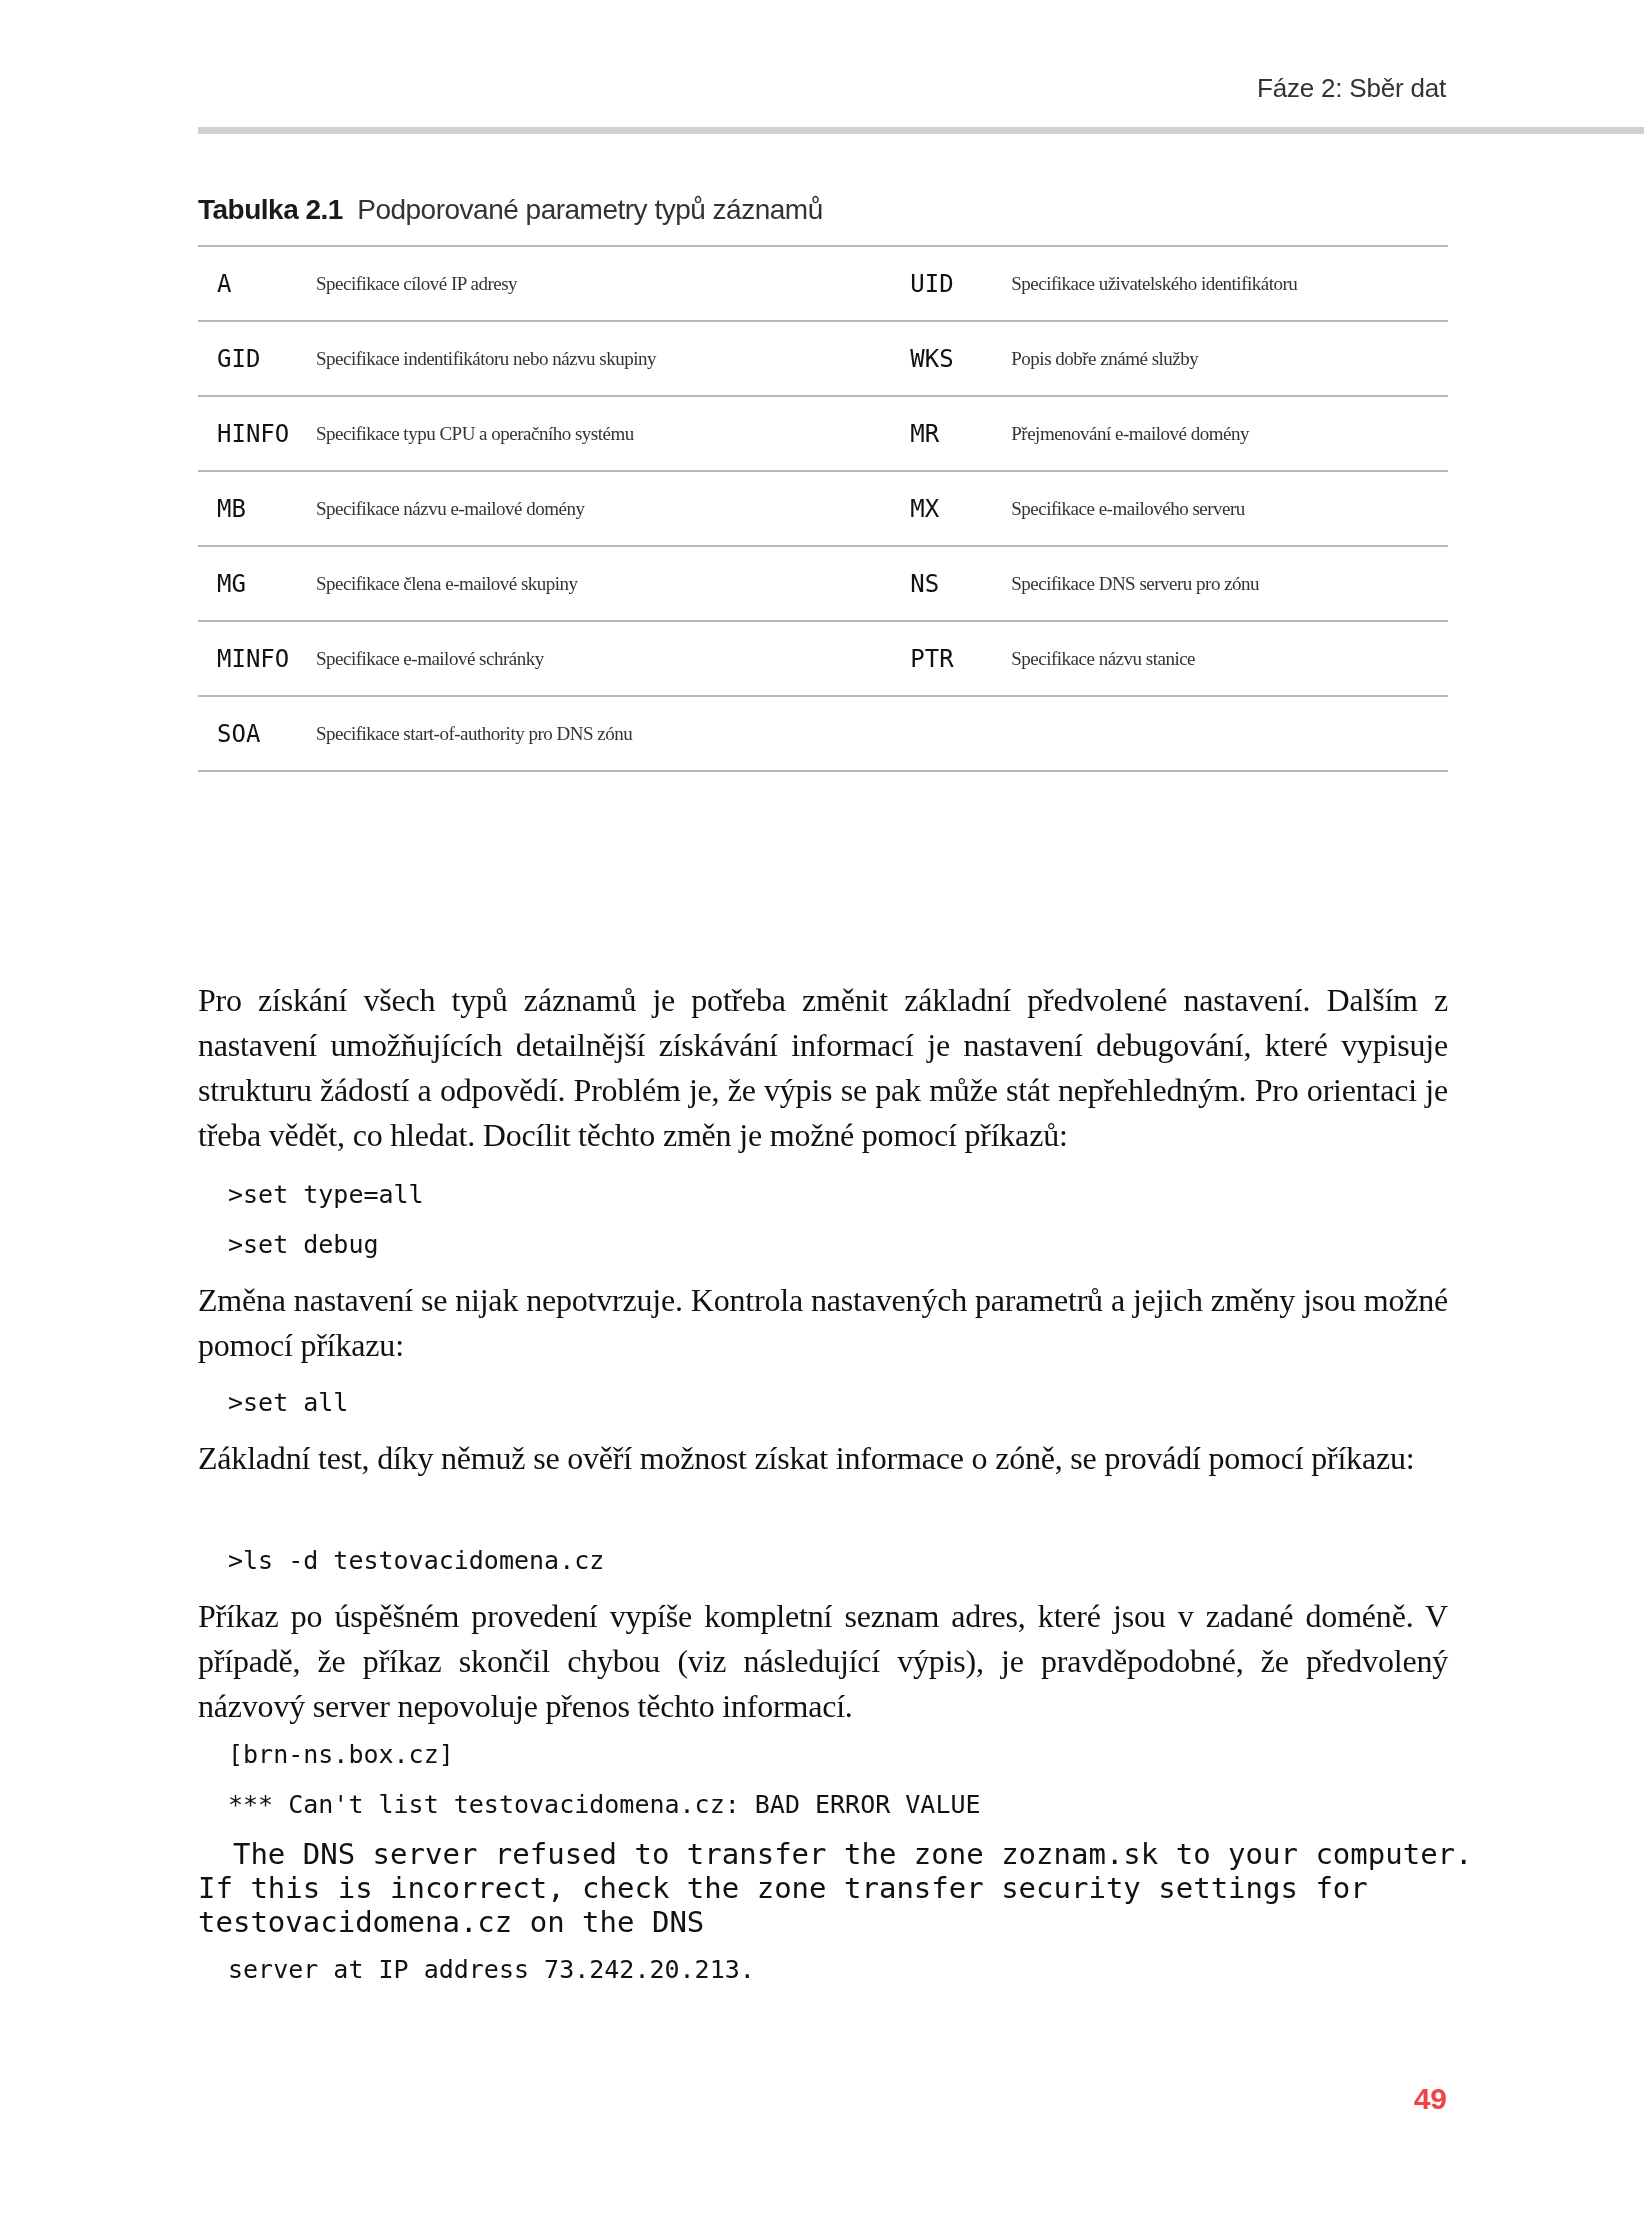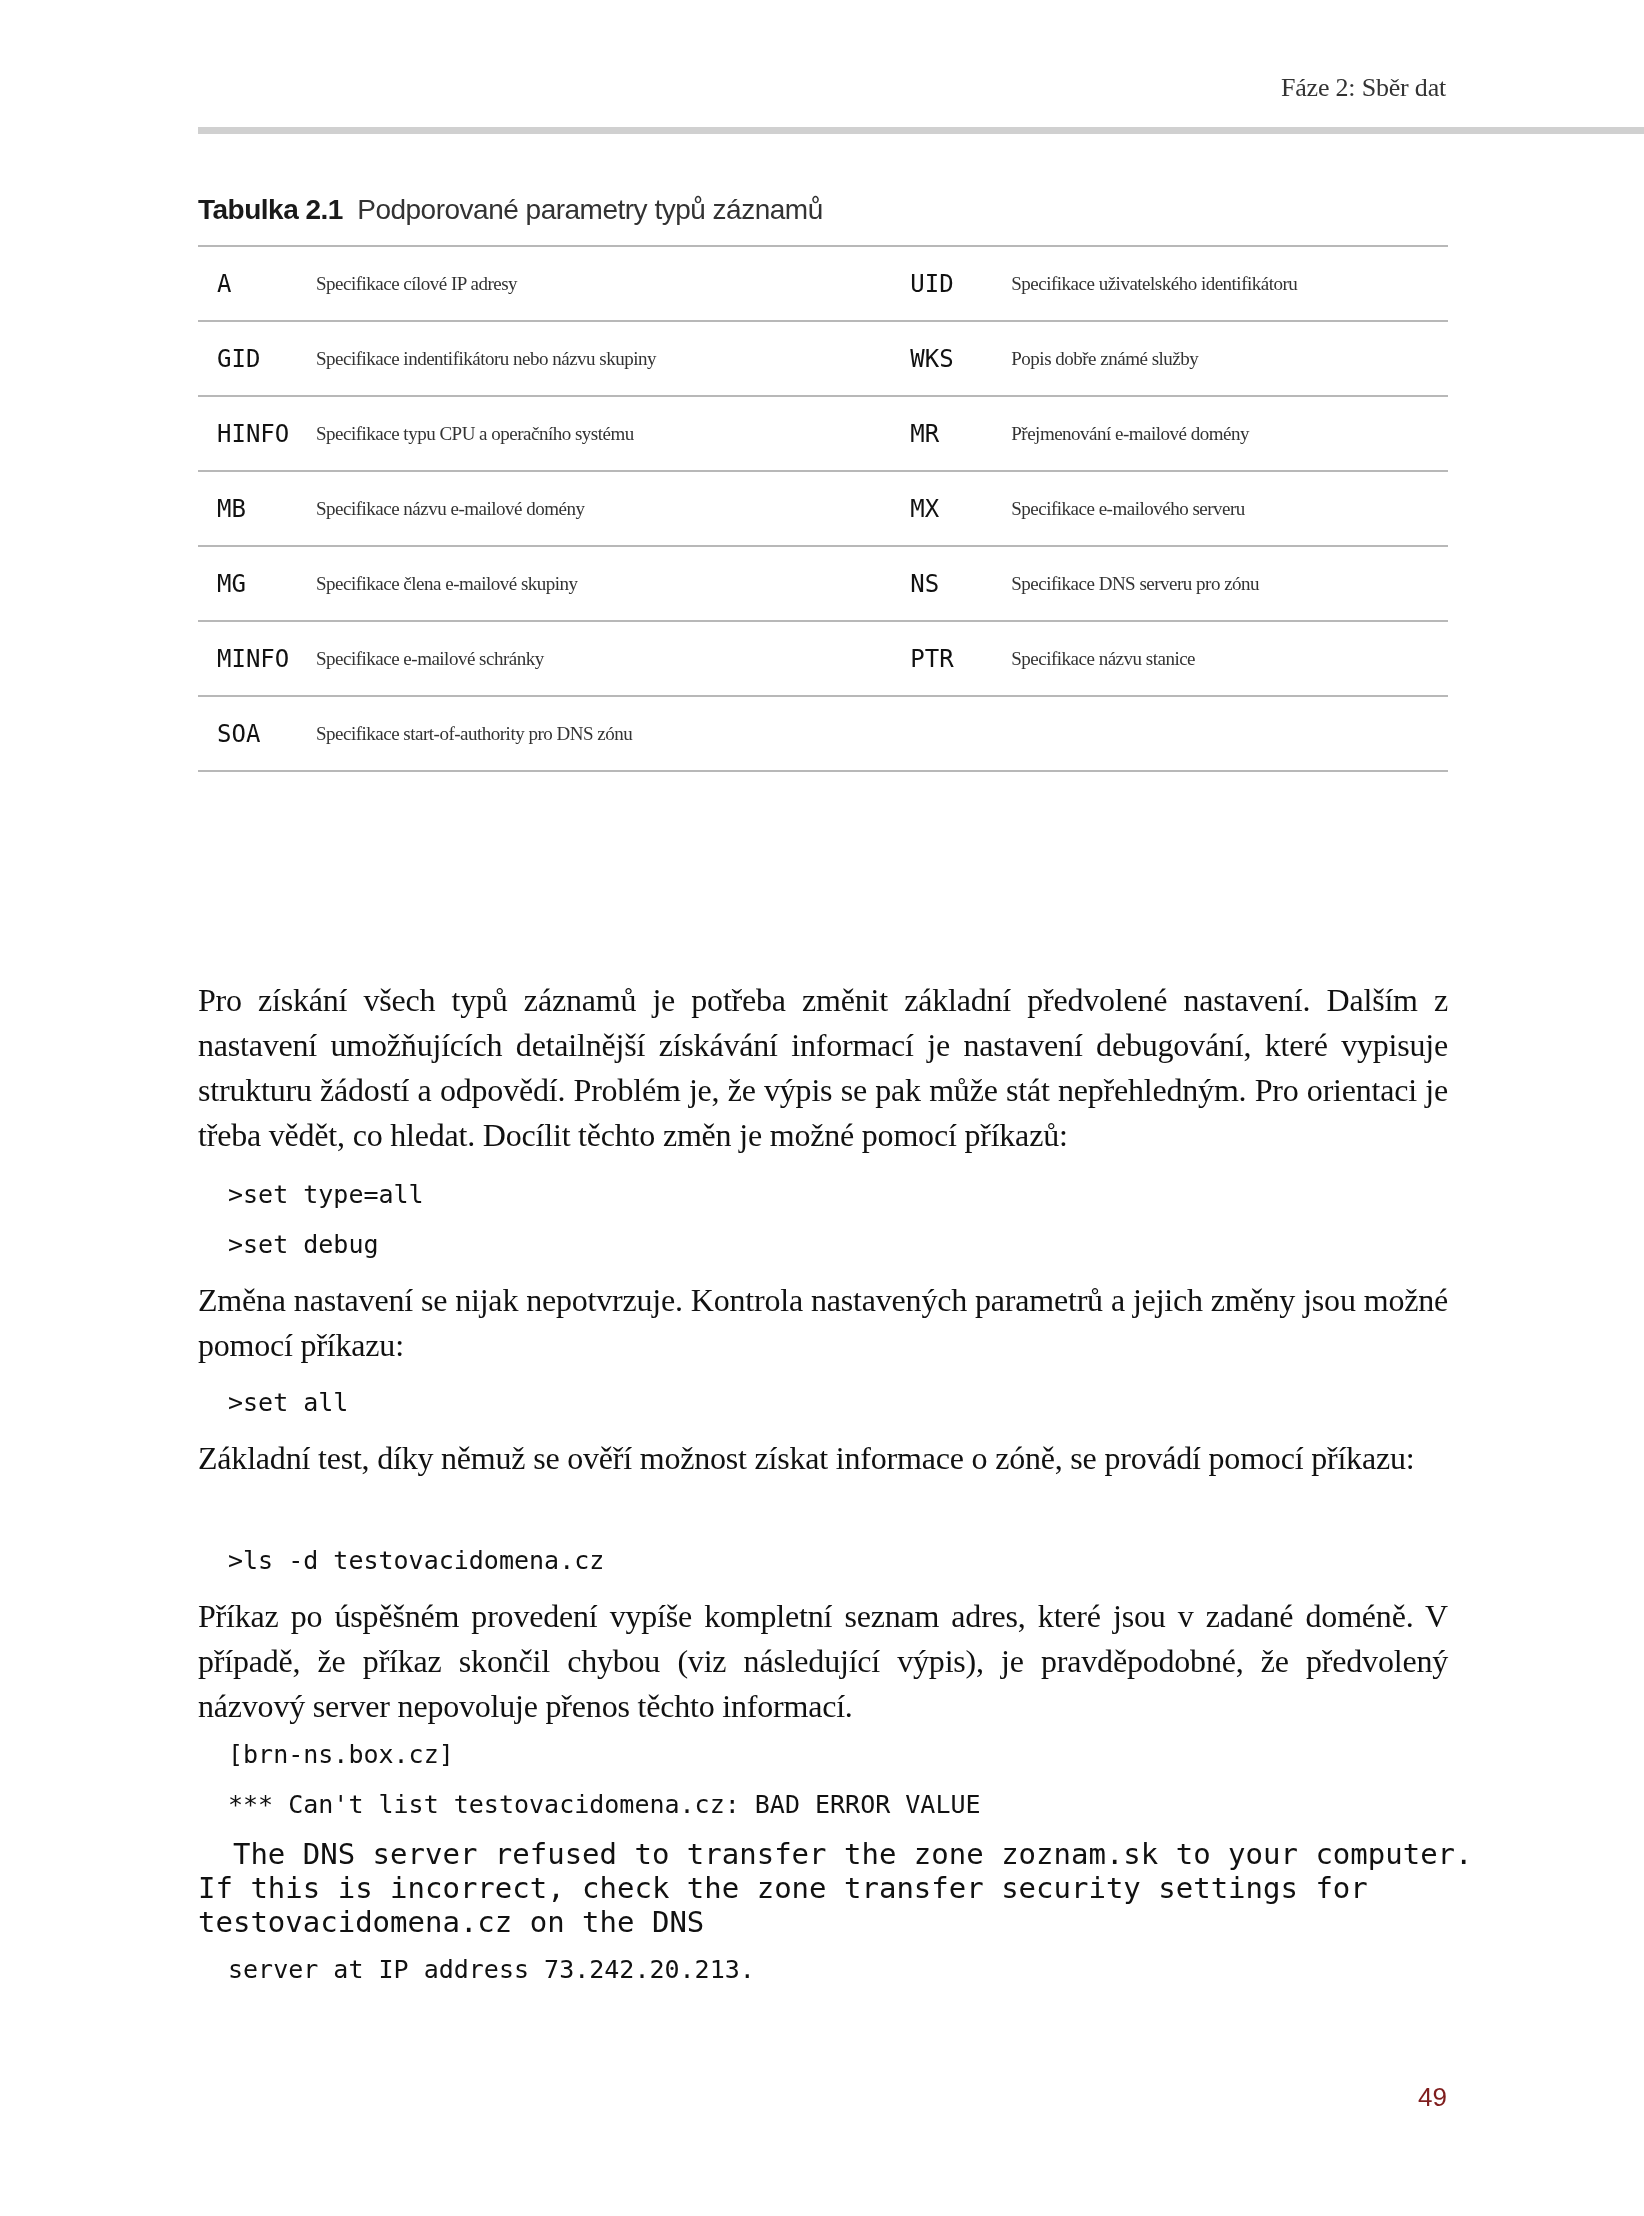--- a/index.html
+++ b/index.html
@@ -11,21 +11,21 @@
       width: 1645px;
       height: 2216px;
       position: relative;
       overflow: hidden;
       color: #1a1a1a;
     }
     .running-head {
       position: absolute;
       right: 199px;
       top: 73px;
-      font-family: Liberation Serif, serif;
+      font-family: Liberation Sans, sans-serif;
       font-size: 26px;
       color: #333;
       letter-spacing: -0.2px;
       margin-left: 15px;
     }
     .head-rule {
       position: absolute;
       left: 198px;
       top: 127px;
       width: 1447px;
@@ -108,23 +108,23 @@
       color: #111;
       white-space: pre;
       line-height: 34px;
       margin: 0;
     }
     .page-number {
       position: absolute;
       right: 198px;
       top: 2082px;
       font-family: "Liberation Sans", sans-serif;
-      font-weight: normal;
-      font-size: 26px;
-      color: #7f1d1d;
+      font-weight: bold;
+      font-size: 30px;
+      color: #ef4444;
     }
   </style>
 </head>
 <body>
 
 <div class="running-head">Fáze 2: Sběr dat</div>
 <div class="head-rule"></div>
 
 <div class="table-caption">
   <span class="cap-num">Tabulka 2.1</span>

